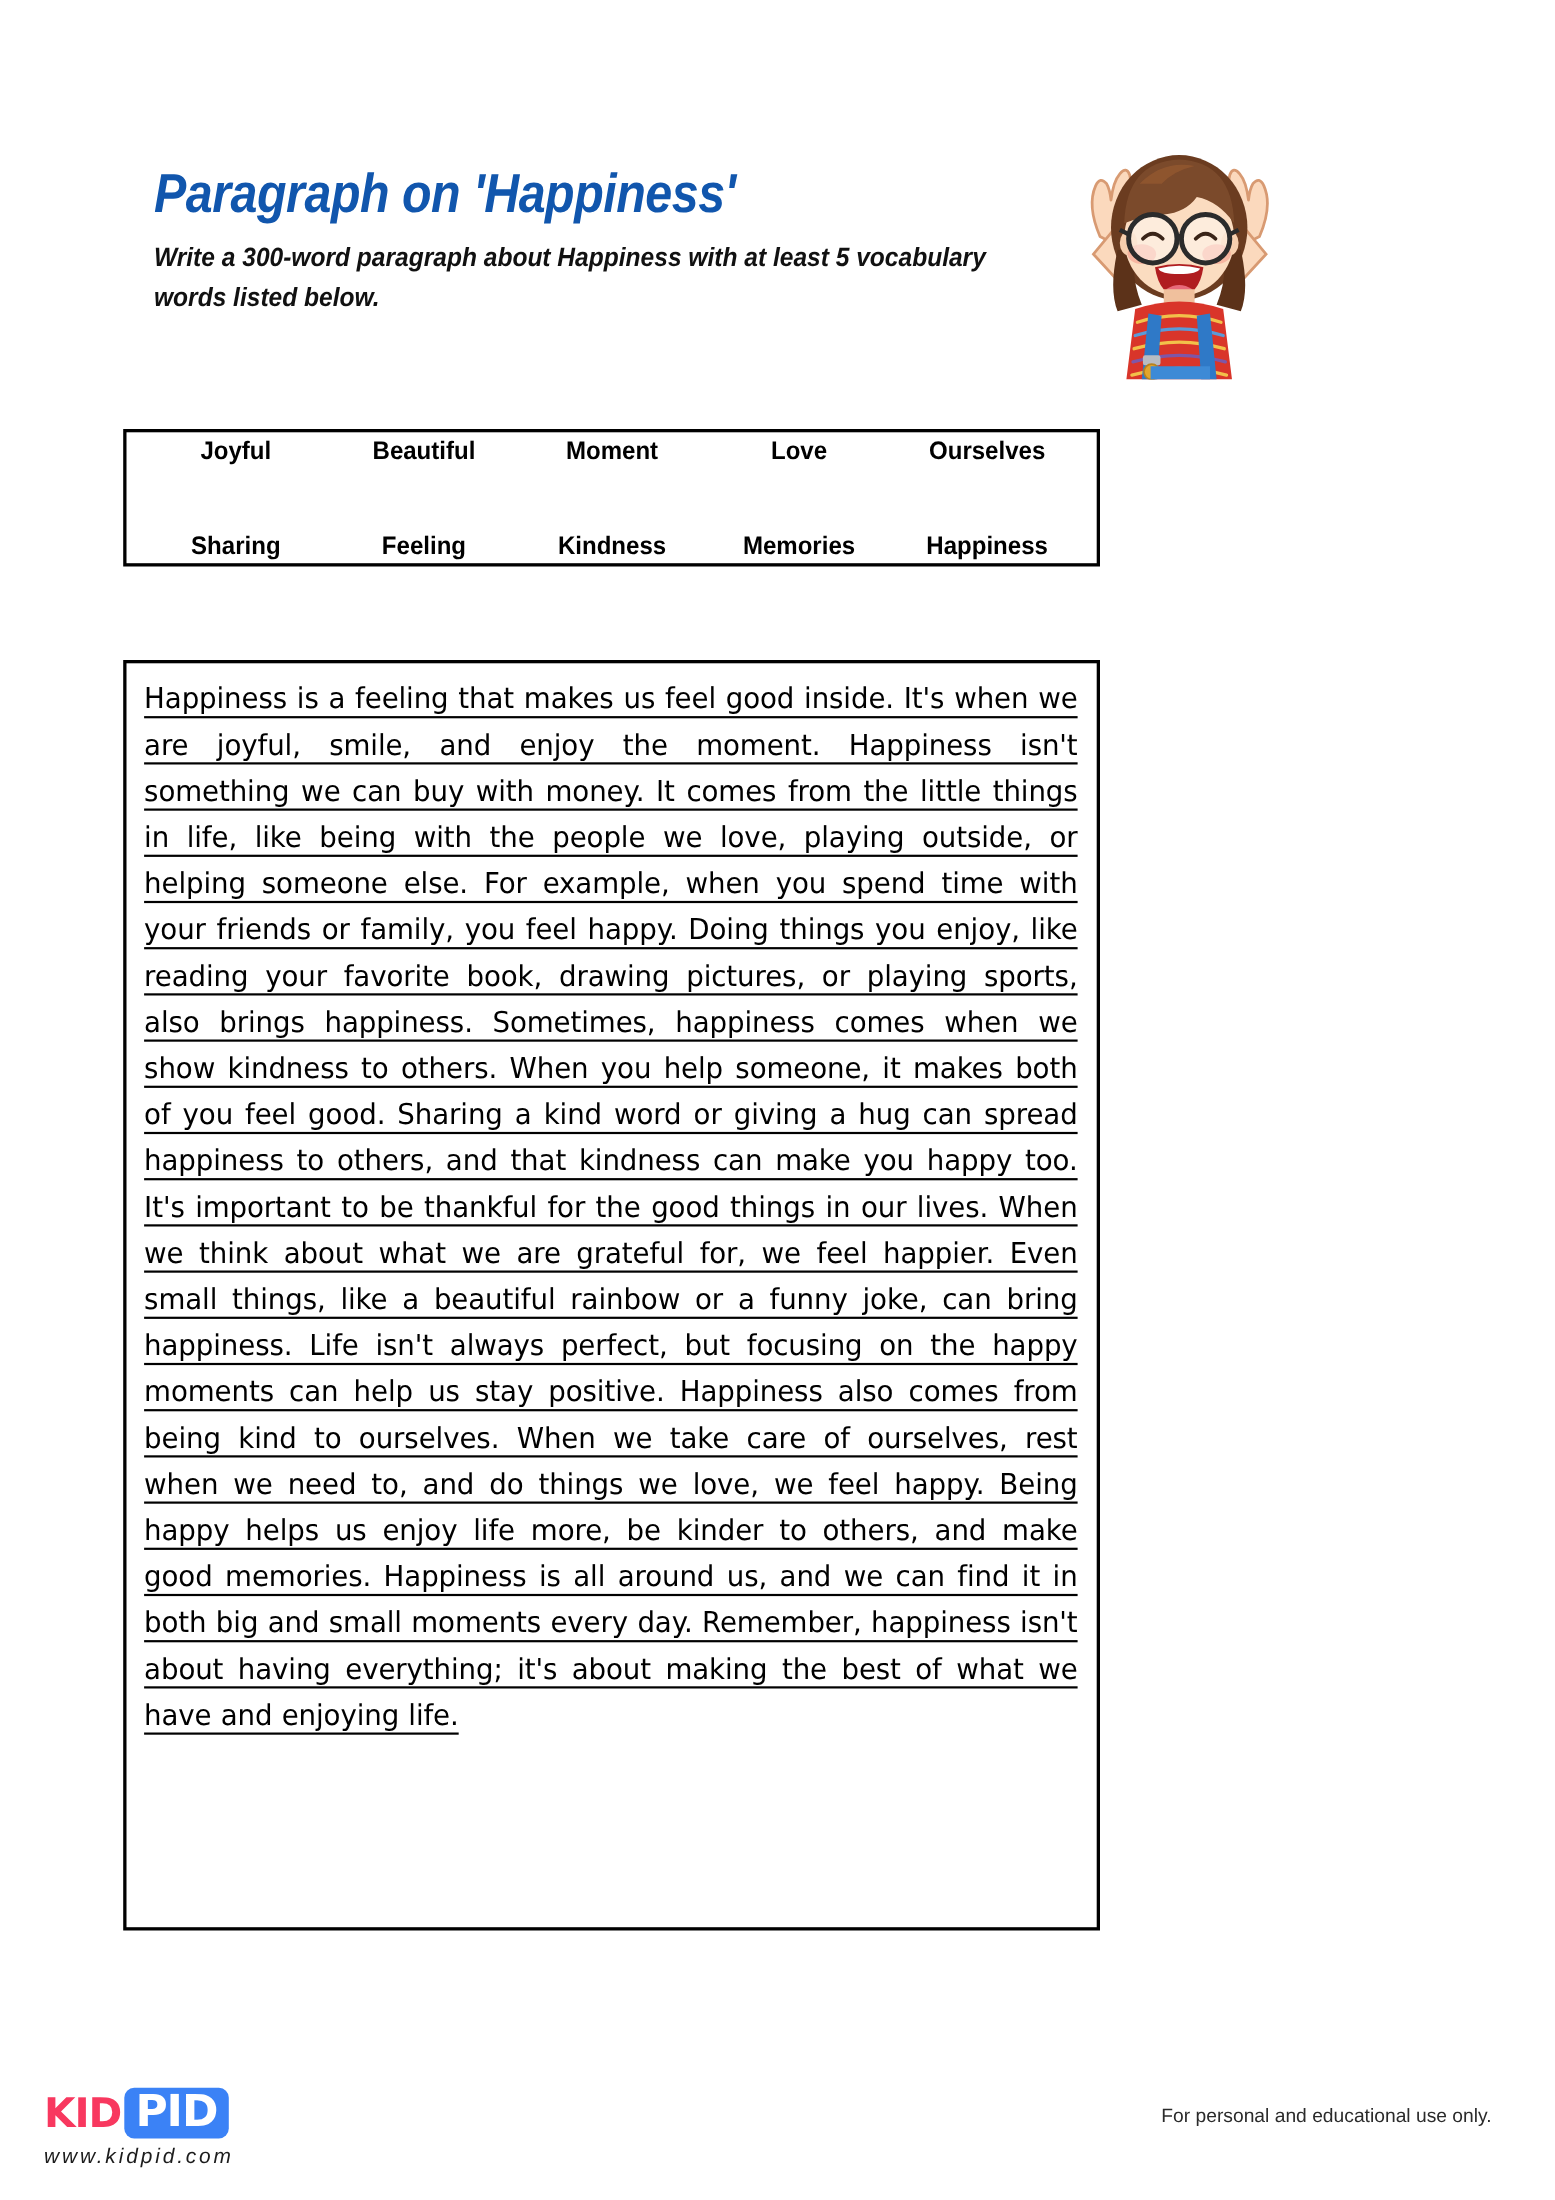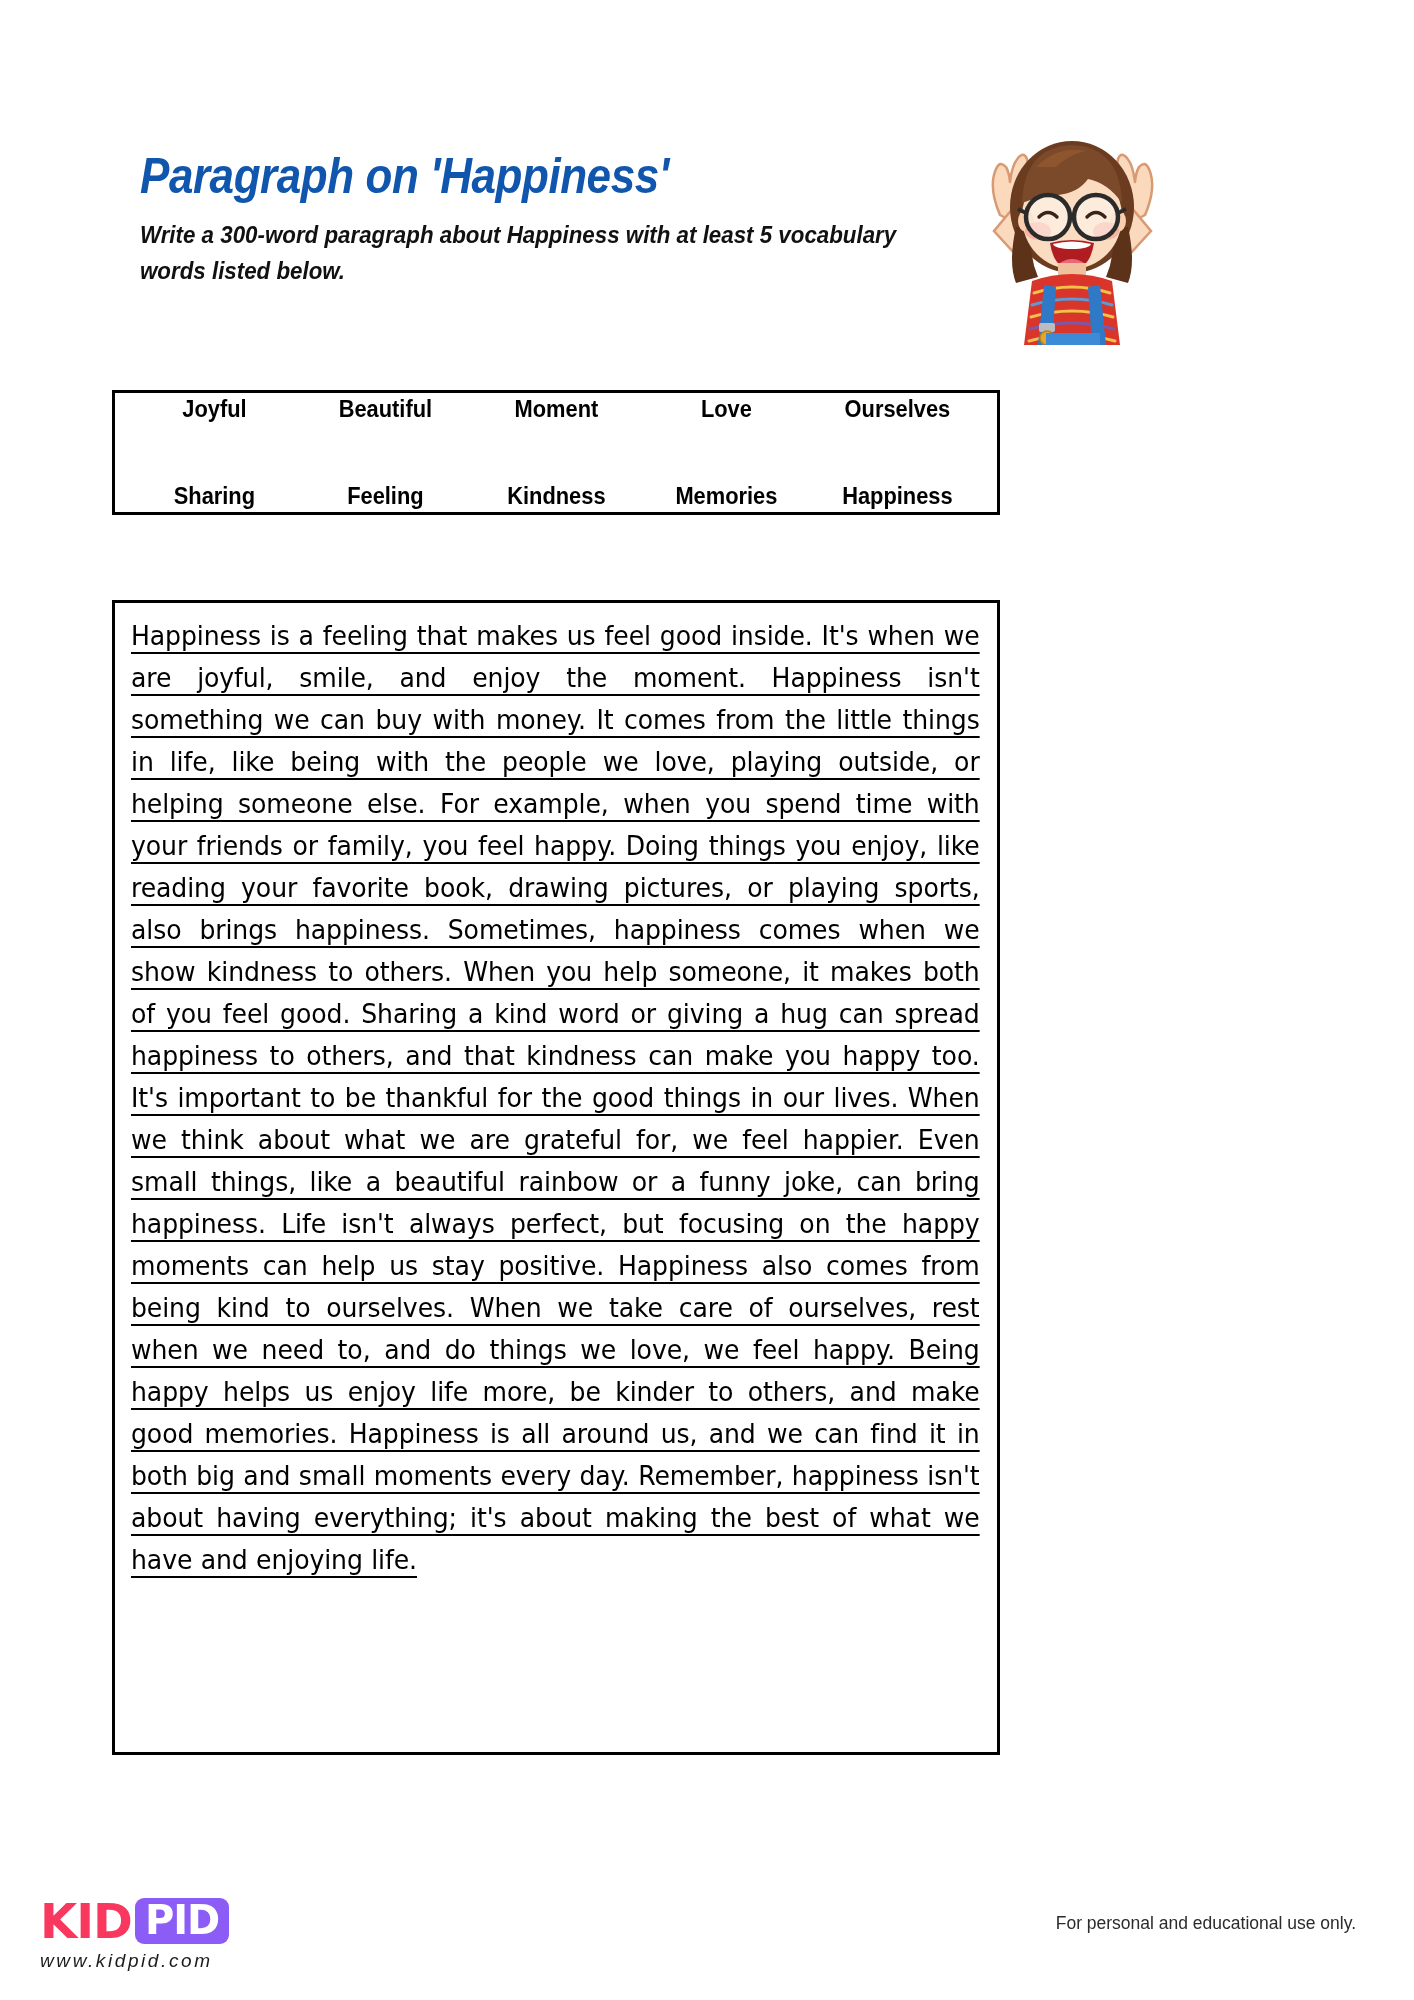--- a/index.html
+++ b/index.html
@@ -130,28 +130,28 @@
     top: 1895px;
     width: 420px;
   }
   .logo-mark {
     display: flex;
     align-items: center;
     height: 52px;
   }
   .logo-kid {
     font-family: "DejaVu Sans", sans-serif;
-    font-size: 48px;
+    font-size: 37px;
     font-weight: 700;
     color: #f8385f;
     letter-spacing: -1px;
     line-height: 1;
   }
   .logo-pid-wrap {
-    background: #8b5cf6;
+    background: #3b82f6;
     border-radius: 9px;
     padding: 2px 10px 4px 10px;
     margin-left: 3px;
     display: inline-block;
   }
   .logo-pid {
     font-family: "DejaVu Sans", sans-serif;
     font-size: 40px;
     font-weight: 700;
     color: #ffffff;

